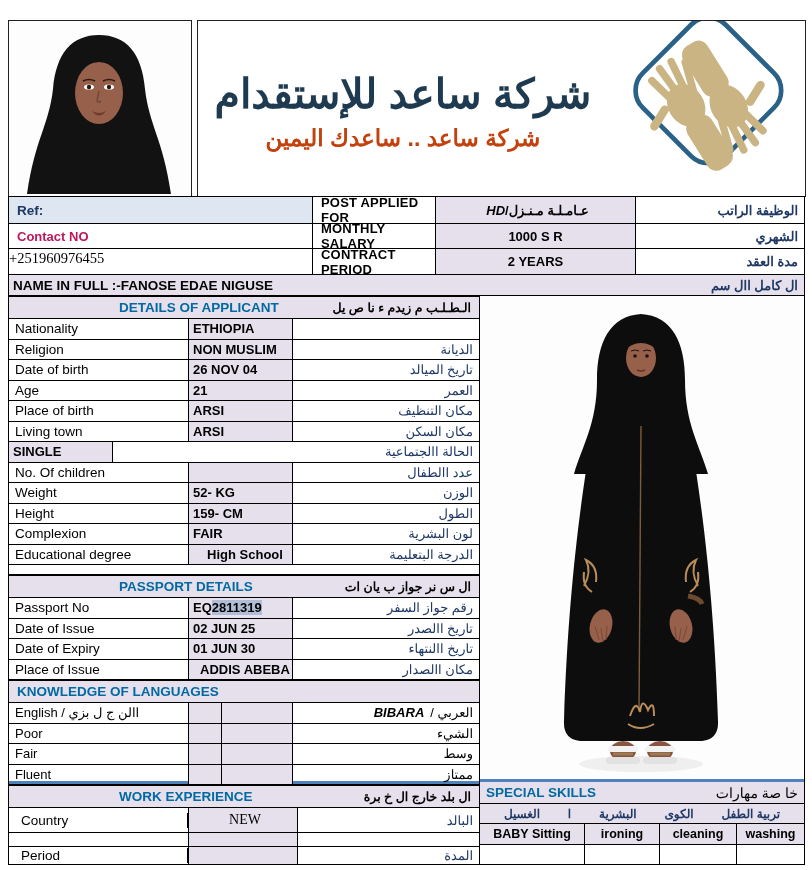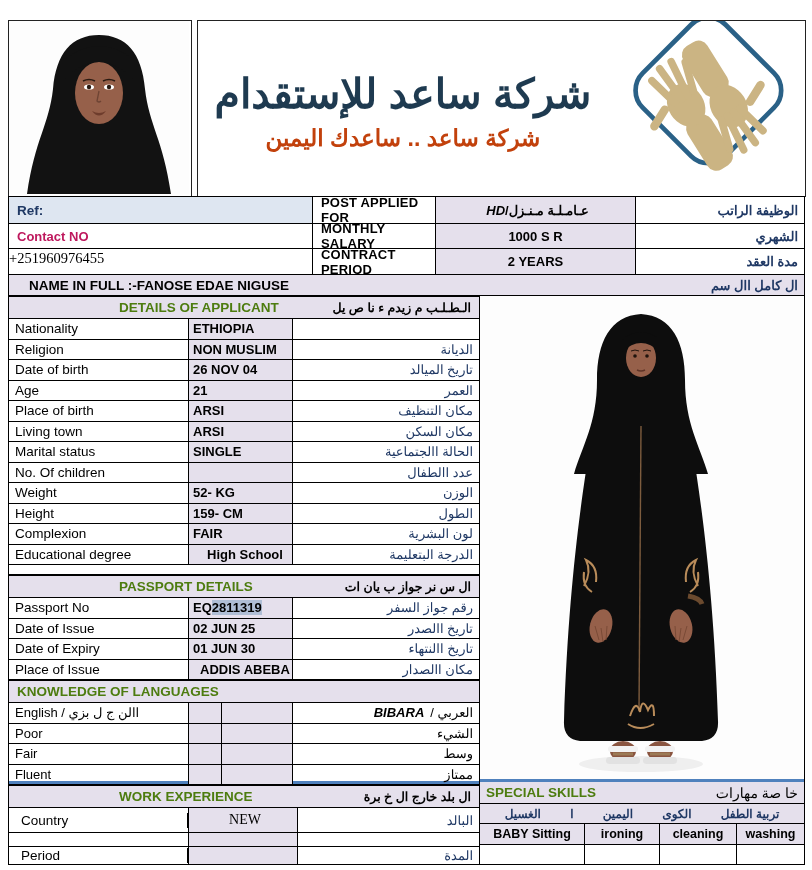--- a/index.html
+++ b/index.html
@@ -18,41 +18,41 @@
   #logo-wrap{width:197px;height:175px;}
   .trow{display:flex;border-bottom:1px solid #000;box-sizing:border-box;}
   .trow:last-child{border-bottom:none;}
   .cell{box-sizing:border-box;border-right:1px solid #000;display:flex;align-items:center;overflow:hidden;}
   .cell:last-child{border-right:none;}
   .lav{background:#e5e0ec;}
   .bluebg{background:#dee6f1;}
   .ar{direction:rtl;justify-content:flex-start;padding-right:6px;font-weight:bold;color:#1f3864;font-size:13px;}
   .lbl{padding-left:6px;font-size:13.5px;}
   .val{font-weight:bold;font-size:13px;padding-left:4px;}
-  .orange{color:#4d7c0f;font-weight:bold;font-size:13.5px;}
+  .orange{color:#0369a1;font-weight:bold;font-size:13.5px;}
 
   
   #top-table{left:8px;top:196px;width:797px;height:100px;border:1px solid #000;box-sizing:border-box;}
   #top-table .c1{width:304px;}
   #top-table .c2{width:123px;}
   #top-table .c3{width:200px;}
   #top-table .c4{flex:1;}
   #top-table .trow{height:26px;}
   #top-table .r1{height:27px;}
   #top-table .r2{height:25px;}
   #top-table .r3{height:26px;}
   #top-table .r4{height:20px;border-bottom:none;}
   .ref-lbl{font-weight:bold;color:#1f3864;font-size:13.5px;padding-left:8px;}
   .contact-lbl{font-weight:bold;color:#be185d;font-size:13px;padding-left:8px;}
   .phone{font-family:"Liberation Serif",serif;font-size:14.5px;align-items:flex-start;padding-top:1px;}
   .toplbl{font-weight:bold;font-size:13px;padding-left:8px;letter-spacing:.2px;}
   .topval{justify-content:center;font-weight:bold;font-size:13px;}
   .hd-val i{font-style:italic;margin-left:4px;}
   #name-row{background:#e5e0ec;display:flex;justify-content:space-between;align-items:center;width:100%;}
-  #name-row .en{font-weight:bold;font-size:13.5px;padding-left:20px;}
+  #name-row .en{font-weight:bold;font-size:13.5px;padding-left:4px;}
   #name-row .arr{direction:rtl;font-weight:bold;color:#1f3864;font-size:13px;padding-right:6px;}
 
   
   #left-col{left:8px;top:296px;width:472px;border-left:1px solid #000;border-right:1px solid #000;box-sizing:border-box;background:#fff;}
   .sec-head{height:23px;background:#e5e0ec;border-top:1px solid #000;border-bottom:1px solid #000;display:flex;align-items:center;justify-content:space-between;box-sizing:border-box;}
   .sec-head .orange{padding-left:110px;}
   .sec-head .arh{direction:rtl;font-weight:bold;font-size:12.5px;color:#000;padding-right:8px;}
   .drow{display:flex;height:20.5px;border-bottom:1px solid #000;box-sizing:border-box;}
   .drow .lbl{width:180px;border-right:1px solid #000;}
   .drow .val{width:104px;background:#e5e0ec;border-right:1px solid #000;}
@@ -215,21 +215,20 @@
     <div class="cell lbl">Place of birth</div>
     <div class="cell val">ARSI</div>
     <div class="arx">مكان التنظيف</div>
   </div>
   <div class="drow">
     <div class="cell lbl">Living town</div>
     <div class="cell val">ARSI</div>
     <div class="arx">مكان السكن</div>
   </div>
   <div class="drow">
-    <div class="cell lbl">Marital status</div>
     <div class="cell val">SINGLE</div>
     <div class="arx">الحالة االجتماعية</div>
   </div>
   <div class="drow">
     <div class="cell lbl">No. Of children</div>
     <div class="cell val"></div>
     <div class="arx">عدد االطفال</div>
   </div>
   <div class="drow">
     <div class="cell lbl">Weight</div>
@@ -401,21 +400,21 @@
   </div>
 
   <div id="skills-head">
     <span class="orange">SPECIAL SKILLS</span>
     <span class="arh">خا صة مهارات</span>
   </div>
 
   <div id="skills-ar-row">
     <span>تربية الطفل</span>
     <span>الكوى</span>
-    <span>اليمين</span>
+    <span>البشرية</span>
     <span>ا</span>
     <span>الغسيل</span>
   </div>
 
   <div class="skrow hdr">
     <div class="sk k1">BABY Sitting</div>
     <div class="sk k2">ironing</div>
     <div class="sk k3">cleaning</div>
     <div class="sk k4">washing</div>
   </div>

